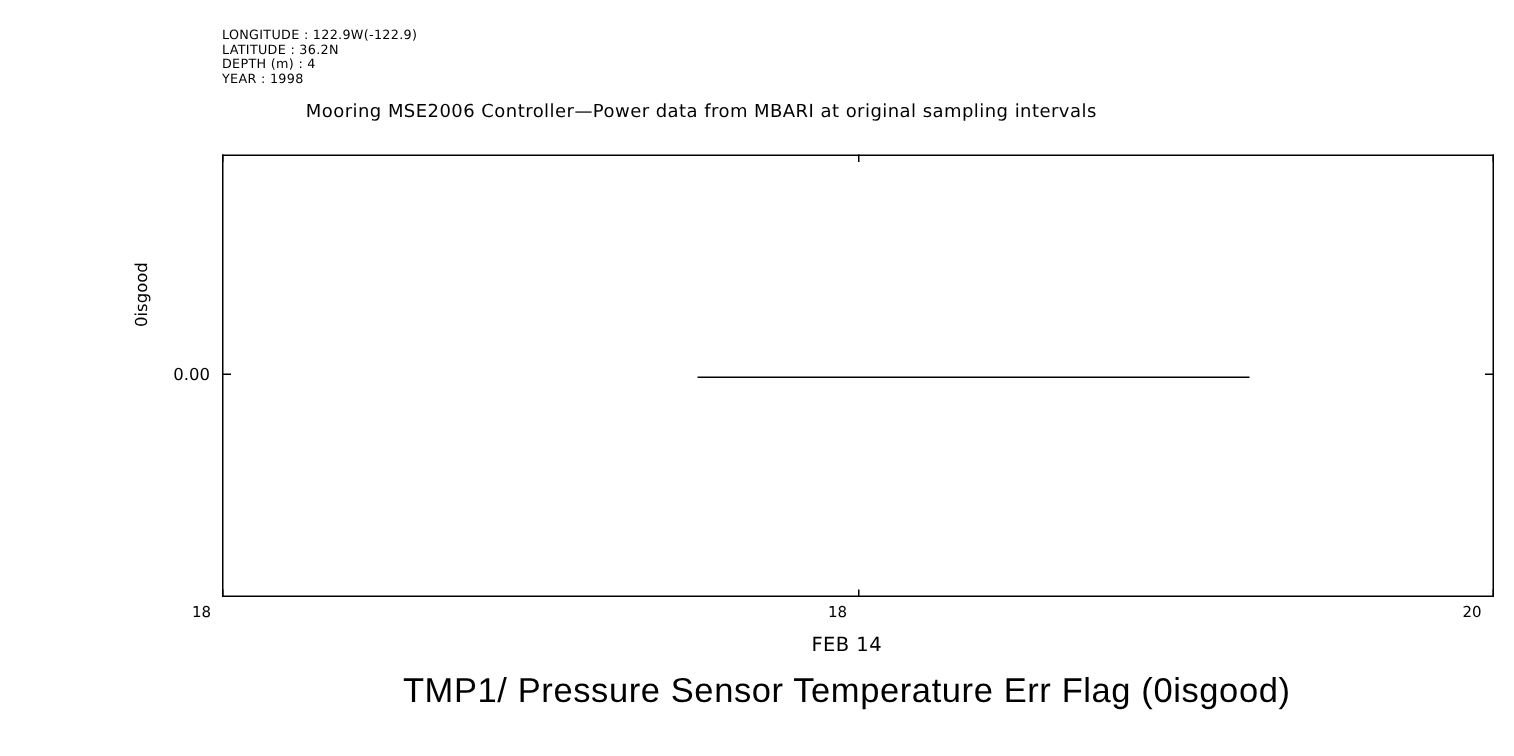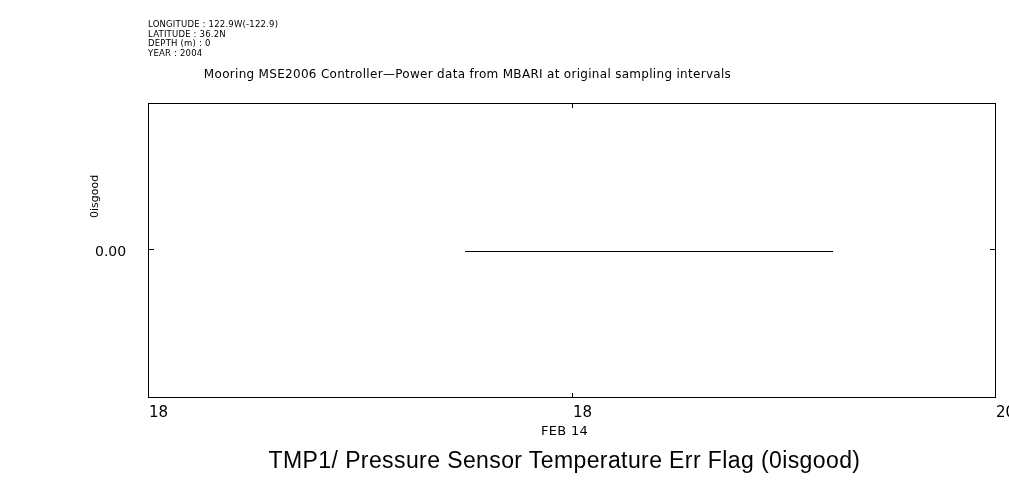--- a/index.html
+++ b/index.html
@@ -78,27 +78,28 @@
     height: 5px;
   }
   .tick-y {
     height: 1px;
     width: 6px;
   }
 
   
   .xlabel {
     position: absolute;
-    font-size: 15px;
-    text-align: right;
+    font-size: 10px;
+    text-align: left;
     white-space: nowrap;
   }
   .ylabel-val {
     position: absolute;
-    font-size: 14px;
+    font-size: 11px;
+    text-align: right;
     white-space: nowrap;
   }
 
   
   .x-caption {
     position: absolute;
     top: 423px;
     left: 0;
     width: 1009px;
     text-align: center;
@@ -131,22 +132,22 @@
   }
 </style>
 </head>
 <body>
 
 <div id="chart-root">
 
   <div class="meta-block">
     <span class="meta-line">LONGITUDE : 122.9W(-122.9)</span>
     <span class="meta-line">LATITUDE : 36.2N</span>
-    <span class="meta-line">DEPTH (m) : 0</span>
-    <span class="meta-line">YEAR : 2004</span>
+    <span class="meta-line">DEPTH (m) : 4</span>
+    <span class="meta-line">YEAR : 1998</span>
   </div>
 
   <div class="plot-title">Mooring MSE2006 Controller—Power data from MBARI at original sampling intervals</div>
 
   <div class="plot-frame">
     <div class="data-line" style="left:316px; top:147px; width:368px;"></div>
   </div>
 
   <div class="tick tick-y" style="left:88px; top:249px;"></div>
 

